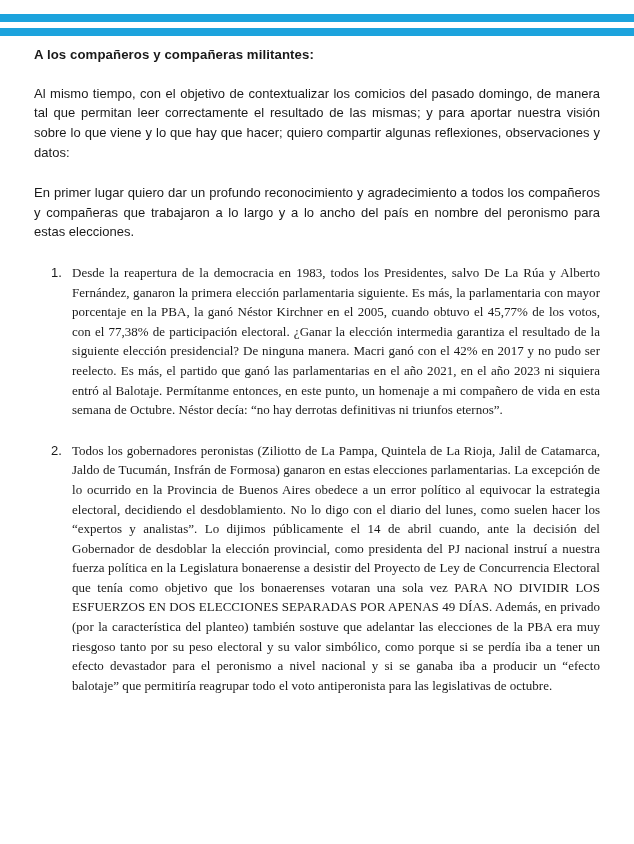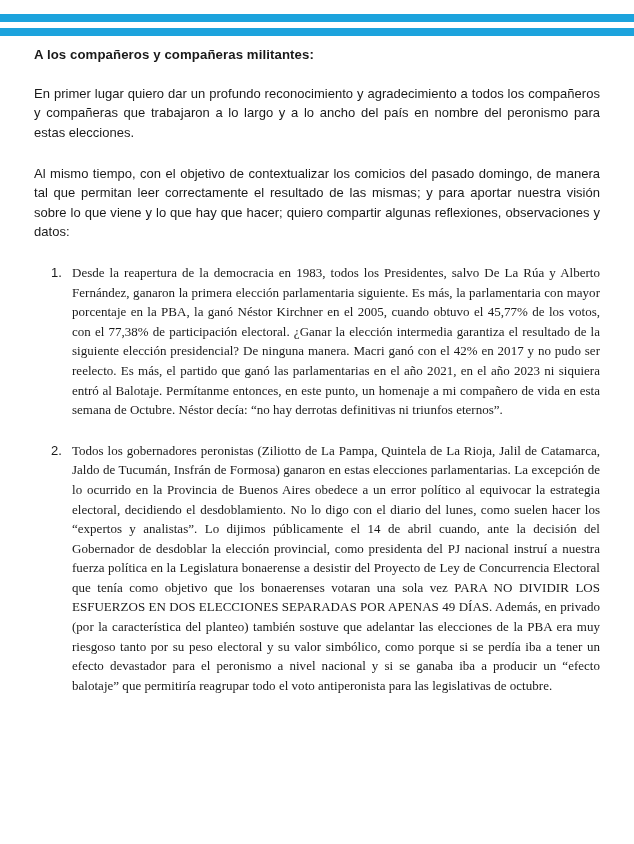--- a/index.html
+++ b/index.html
@@ -111,23 +111,23 @@
   <div class="header-bars">
     <div class="bar bar-top"></div>
     <div class="bar bar-gap"></div>
     <div class="bar bar-bottom"></div>
   </div>
 
   <div class="content">
 
     <h1 class="doc-heading">A los compañeros y compañeras militantes:</h1>
 
+    <p class="para">Al mismo tiempo, con el objetivo de contextualizar los comicios del pasado domingo, de manera tal que permitan leer correctamente el resultado de las mismas; y para aportar nuestra visión sobre lo que viene y lo que hay que hacer; quiero compartir algunas reflexiones, observaciones y datos:</p>
+
     <p class="para">En primer lugar quiero dar un profundo reconocimiento y agradecimiento a todos los compañeros y compañeras que trabajaron a lo largo y a lo ancho del país en nombre del peronismo para estas elecciones.</p>
-
-    <p class="para">Al mismo tiempo, con el objetivo de contextualizar los comicios del pasado domingo, de manera tal que permitan leer correctamente el resultado de las mismas; y para aportar nuestra visión sobre lo que viene y lo que hay que hacer; quiero compartir algunas reflexiones, observaciones y datos:</p>
 
     <ol class="numbered-list">
       <li>
         <span class="item-marker">1.</span>
         <span class="item-text">Desde la reapertura de la democracia en 1983, todos los Presidentes, salvo De La Rúa y Alberto Fernández, ganaron la primera elección parlamentaria siguiente. Es más, la parlamentaria con mayor porcentaje en la PBA, la ganó Néstor Kirchner en el 2005, cuando obtuvo el 45,77% de los votos, con el 77,38% de participación electoral. ¿Ganar la elección intermedia garantiza el resultado de la siguiente elección presidencial? De ninguna manera. Macri ganó con el 42% en 2017 y no pudo ser reelecto. Es más, el partido que ganó las parlamentarias en el año 2021, en el año 2023 ni siquiera entró al Balotaje. Permítanme entonces, en este punto, un homenaje a mi compañero de vida en esta semana de Octubre. Néstor decía: “no hay derrotas definitivas ni triunfos eternos”.</span>
       </li>
       <li>
         <span class="item-marker">2.</span>
         <span class="item-text">Todos los gobernadores peronistas (Ziliotto de La Pampa, Quintela de La Rioja, Jalil de Catamarca, Jaldo de Tucumán, Insfrán de Formosa) ganaron en estas elecciones parlamentarias. La excepción de lo ocurrido en la Provincia de Buenos Aires obedece a un error político al equivocar la estrategia electoral, decidiendo el desdoblamiento. No lo digo con el diario del lunes, como suelen hacer los “expertos y analistas”. Lo dijimos públicamente el 14 de abril cuando, ante la decisión del Gobernador de desdoblar la elección provincial, como presidenta del PJ nacional instruí a nuestra fuerza política en la Legislatura bonaerense a desistir del Proyecto de Ley de Concurrencia Electoral que tenía como objetivo que los bonaerenses votaran una sola vez PARA NO DIVIDIR LOS ESFUERZOS EN DOS ELECCIONES SEPARADAS POR APENAS 49 DÍAS. Además, en privado (por la característica del planteo) también sostuve que adelantar las elecciones de la PBA era muy riesgoso tanto por su peso electoral y su valor simbólico, como porque si se perdía iba a tener un efecto devastador para el peronismo a nivel nacional y si se ganaba iba a producir un “efecto balotaje” que permitiría reagrupar todo el voto antiperonista para las legislativas de octubre.</span>
       </li>

